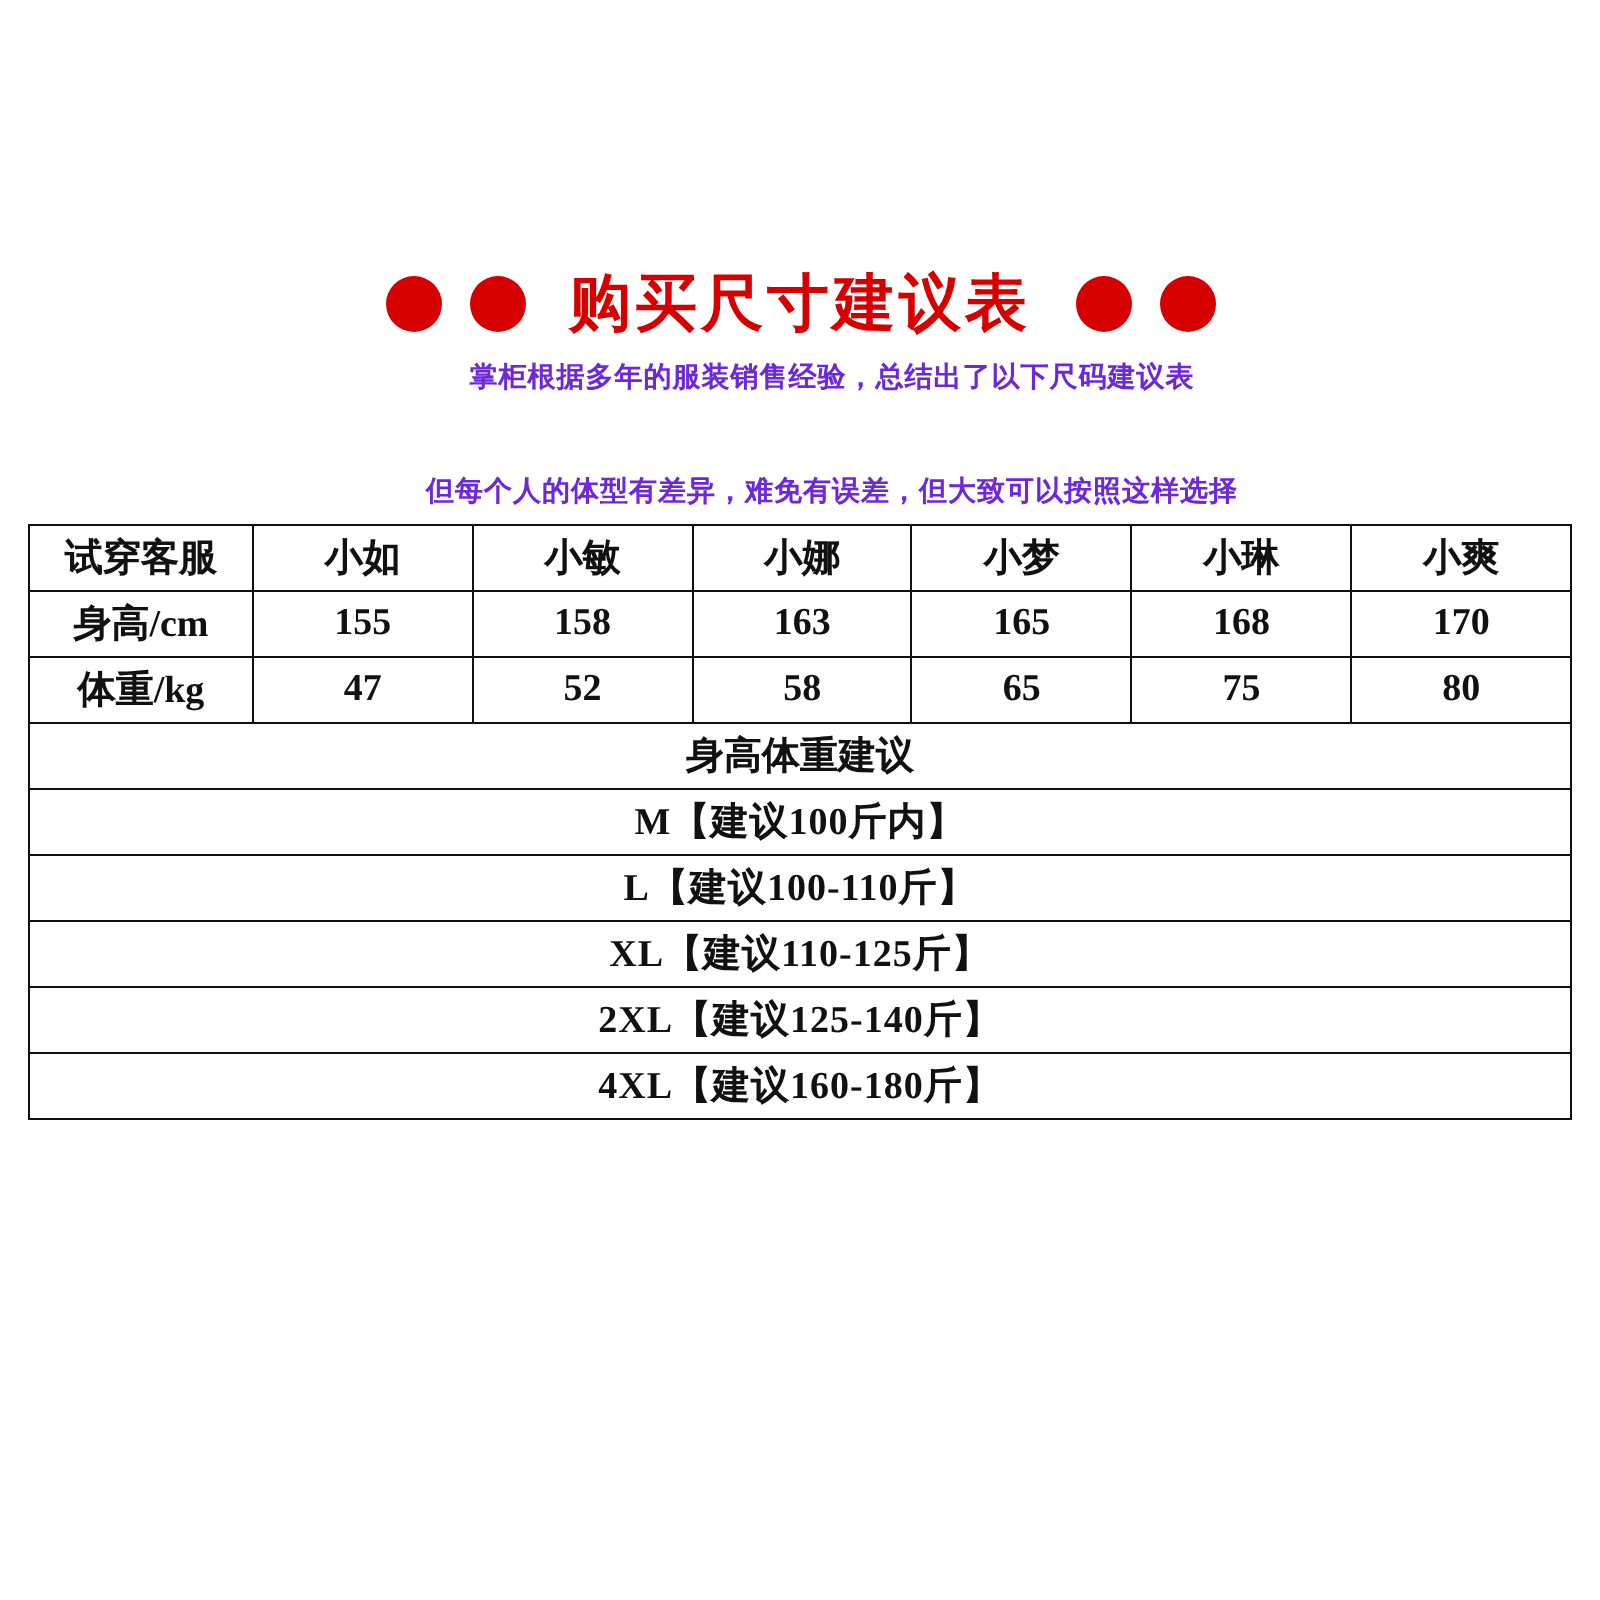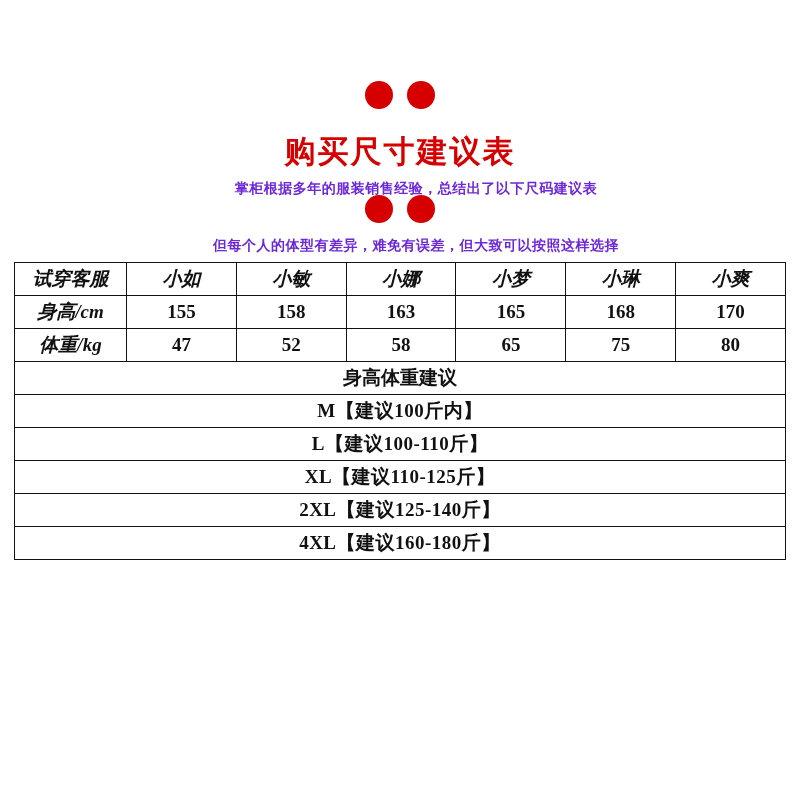--- a/index.html
+++ b/index.html
@@ -25,21 +25,20 @@
   .title-row {
     position: absolute;
     top: 126px;
     left: 0;
     width: 800px;
     height: 52px;
     display: flex;
     align-items: center;
     justify-content: center;
     gap: 22px;
-    flex-direction: column;
   }
   .dot-pair {
     display: flex;
     gap: 14px;
   }
   .dot {
     width: 28px;
     height: 28px;
     border-radius: 50%;
     background: #d60000;
@@ -85,21 +84,20 @@
     text-align: center;
     font-size: 19px;
     font-weight: bold;
     height: 32px;
     padding: 0 2px;
     font-family: "Liberation Serif", "DejaVu Serif", serif;
     color: #111111;
   }
   td.head-cell {
     font-size: 19px;
-    font-style: italic;
   }
   td.num-cell {
     font-size: 20px;
     margin-left: 12px;
   }
   td.size-cell {
     font-size: 17px;
   }
   .col-first { width: 112px; }
   .advice-head td {

